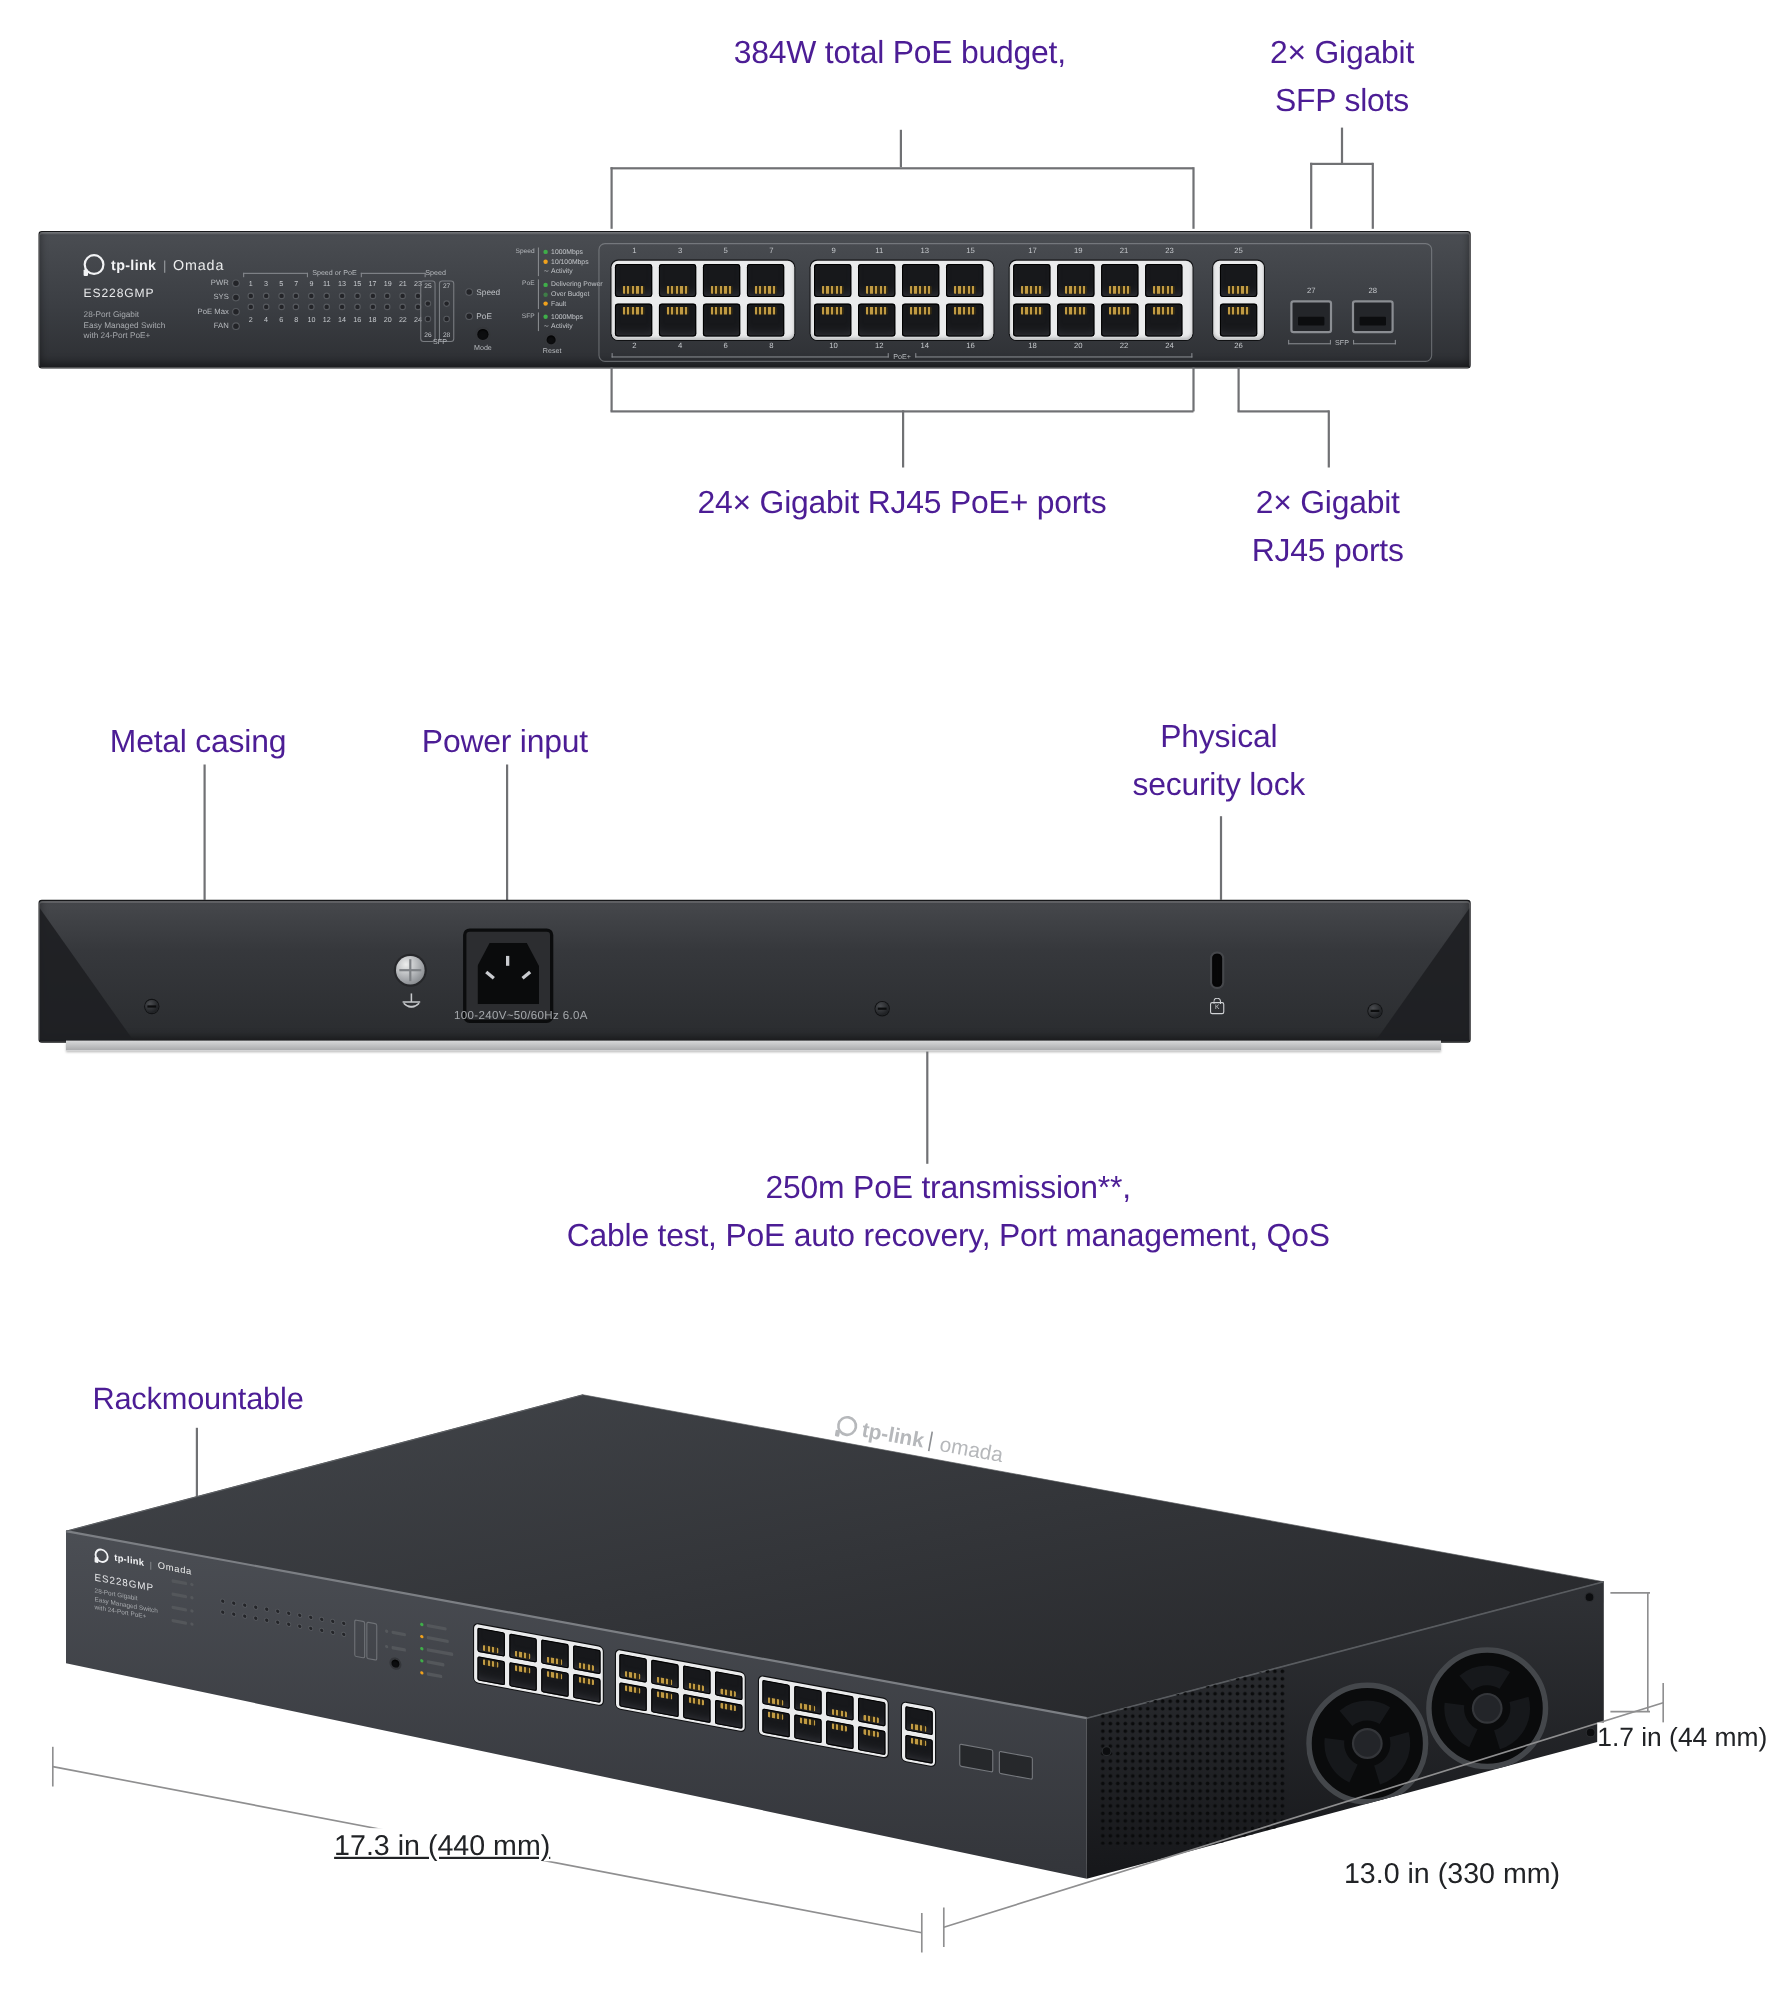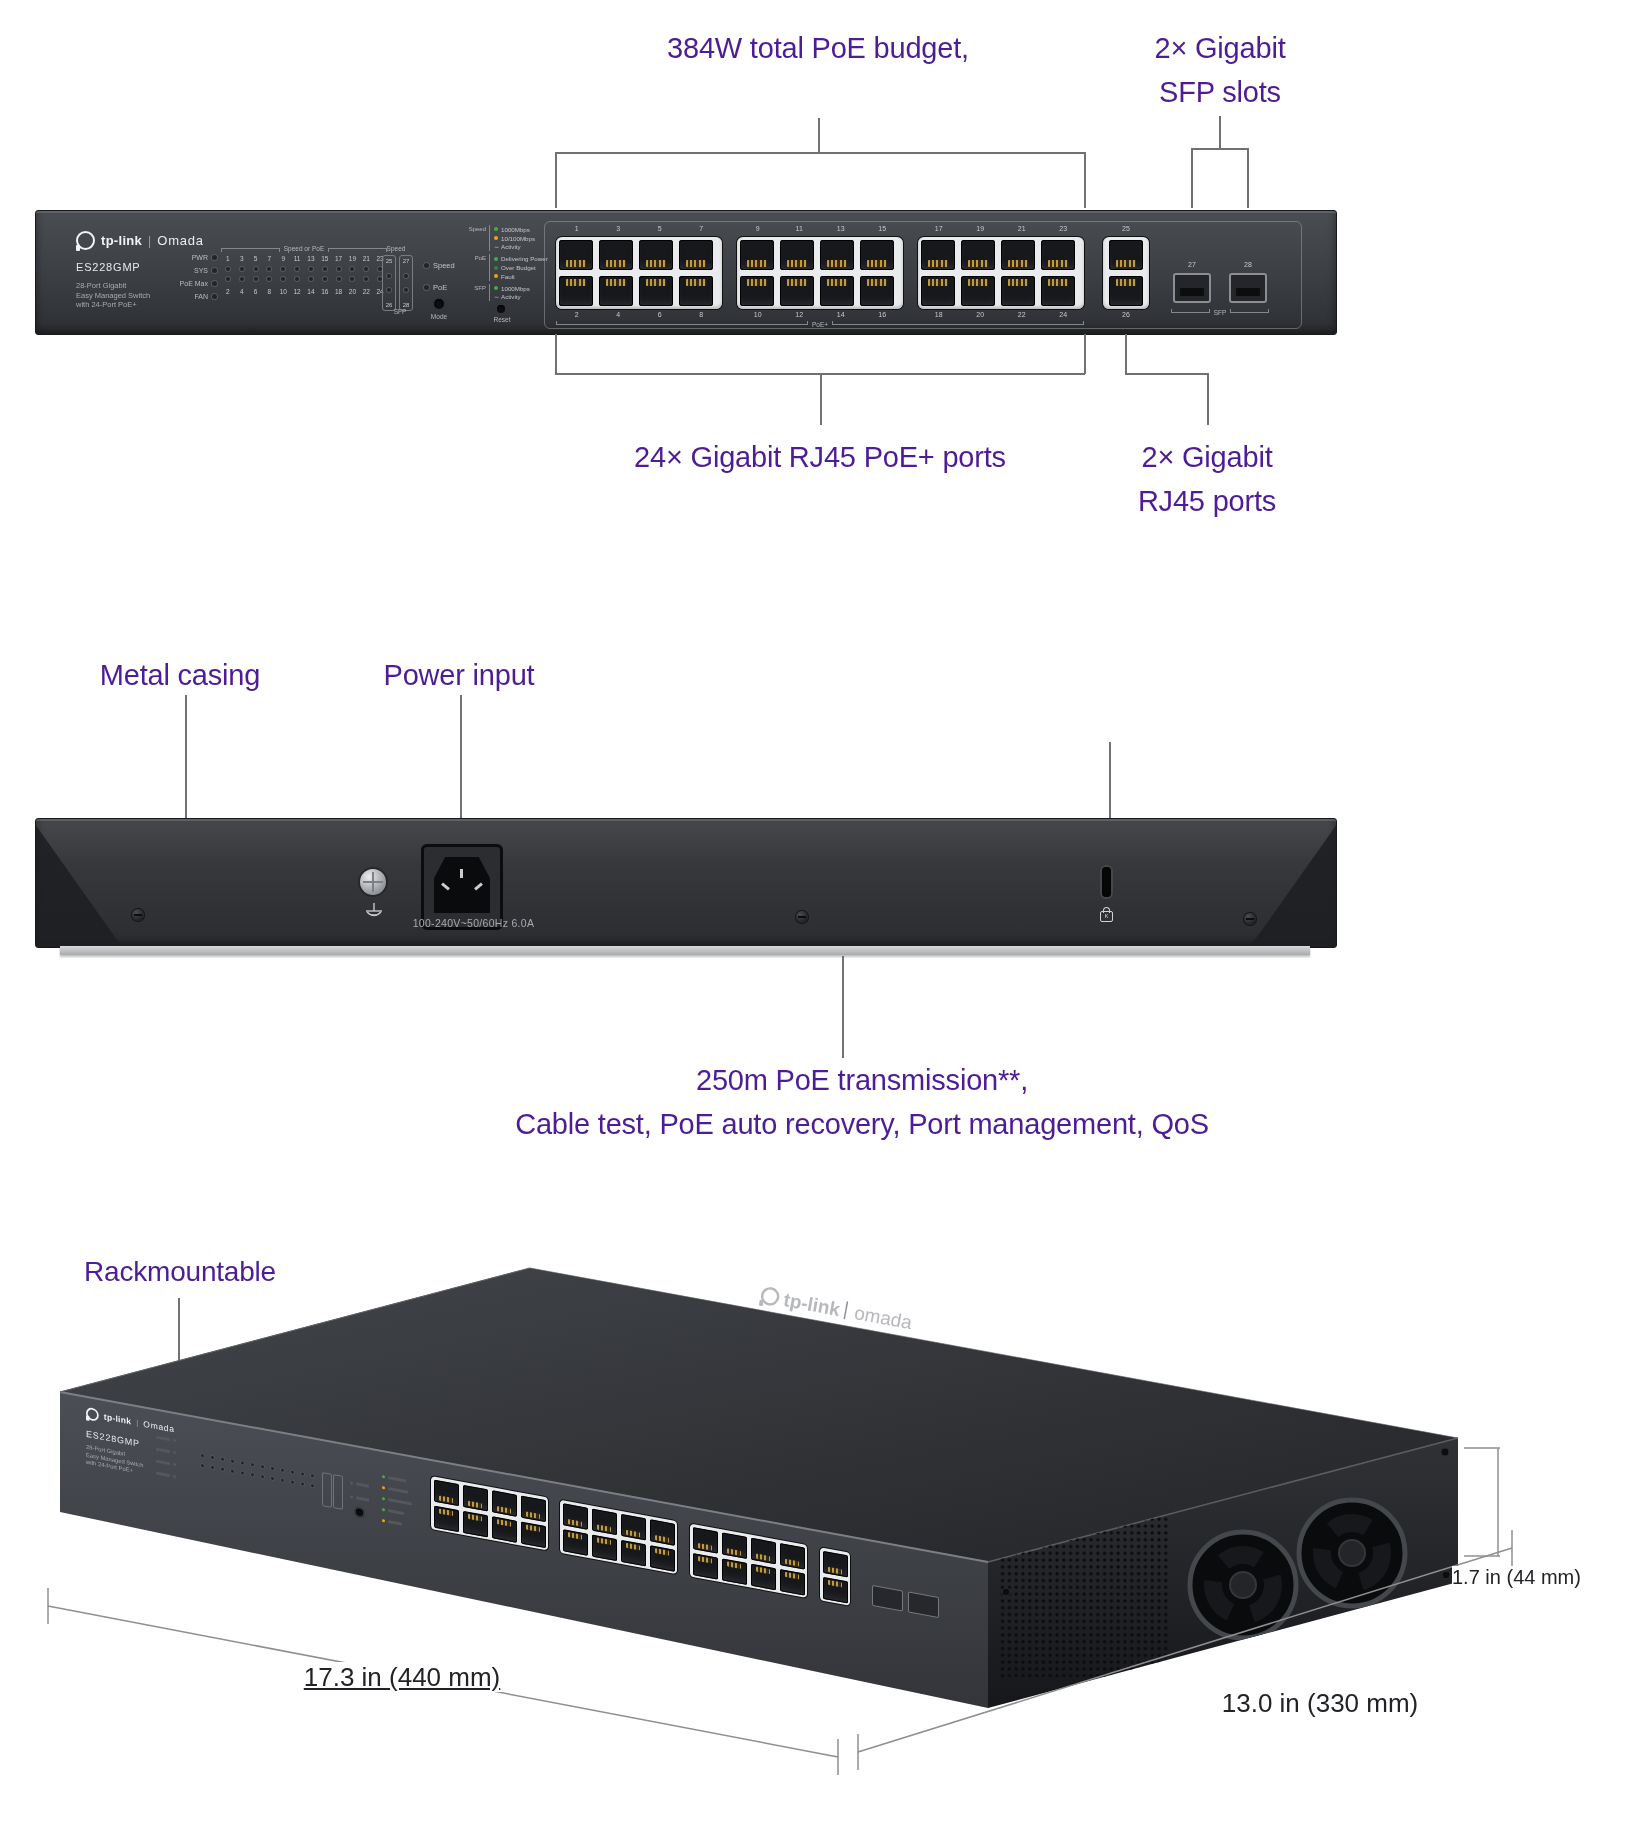--- a/index.html
+++ b/index.html
@@ -411,20 +411,24 @@
   <div class="cline v" style="left:1125px;top:334px;height:40px;"></div>
   <div class="cline h" style="left:1125px;top:373px;width:83px;"></div>
   <div class="cline v" style="left:1207px;top:373px;height:52px;"></div>
   <div class="callout" style="left:1057px;top:435px;width:300px;">
     <div>2× Gigabit</div>
     <div>RJ45 ports</div>
   </div>
 
   <div class="callout" style="left:60px;top:653px;width:240px;">Metal casing</div>
   <div class="callout" style="left:339px;top:653px;width:240px;">Power input</div>
+  <div class="callout" style="left:988px;top:648px;width:240px;">
+    <div>Physical</div>
+    <div>security lock</div>
+  </div>
   <div class="cline v" style="left:185px;top:695px;height:123px;"></div>
   <div class="cline v" style="left:460px;top:695px;height:146px;"></div>
   <div class="cline v" style="left:1109px;top:742px;height:76px;"></div>
 
   <div class="panel" id="back-panel">
     <div class="ear left"></div>
     <div class="ear right"></div>
     <div class="screw" style="left:96px;top:90px;"></div>
     <div class="screw" style="left:760px;top:92px;"></div>
     <div class="screw" style="left:1208px;top:94px;"></div>
@@ -646,15 +650,15 @@
     <div class="mini-bezel single" style="left:760px;top:16px;">
         <div class="rj45"></div>
         <div class="rj45 flip"></div>
       </div>
     <div class="mini-sfp" style="left:812px;top:44px;"></div>
     <div class="mini-sfp" style="left:848px;top:44px;"></div>
   </div>
 
   <div class="dim-text" style="left:252px;top:1662px;width:300px;text-decoration:underline;"><span>17.3 in (440 mm)</span></div>
   <div class="dim-text" style="left:1165px;top:1688px;width:310px;"><span>13.0  in (330 mm)</span></div>
-  <div class="dim-text" style="left:1452px;top:1566px;width:172px;font-size:20px;text-align:left;"><span style="padding:0;">1.7 in (44 mm)</span></div>
+  <div class="dim-text" style="left:1452px;top:1566px;width:172px;font-size:24px;text-align:left;"><span style="padding:0;">1.7 in (44 mm)</span></div>
 
 </div>
 
 </body></html>

